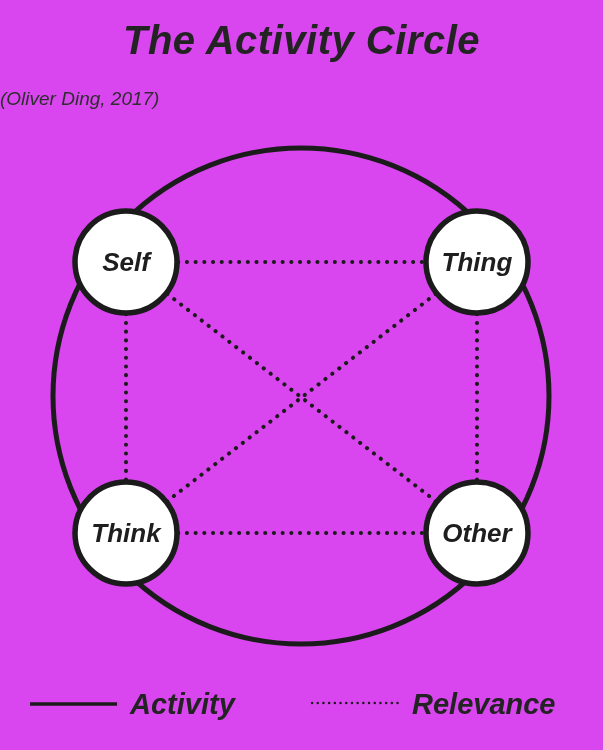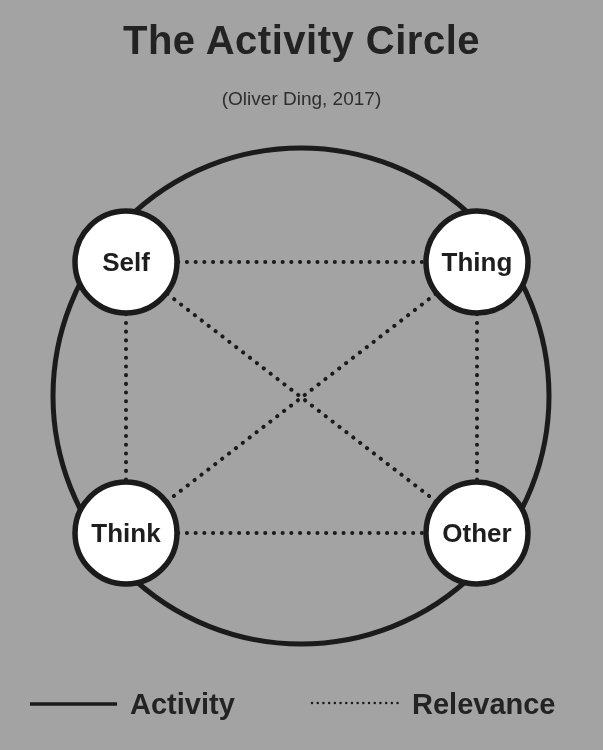--- a/index.html
+++ b/index.html
@@ -4,41 +4,41 @@
 <style>
   html, body {
     margin: 0;
     padding: 0;
     background: #ffffff;
   }
   .page {
     position: relative;
     width: 603px;
     height: 750px;
-    background: #a3a3a3;
+    background: #d946ef;
     font-family: "Liberation Sans", sans-serif;
     overflow: hidden;
+    font-style: italic;
   }
   .title {
     position: absolute;
     top: 18px;
     left: 0;
     width: 603px;
     text-align: center;
     font-size: 40px;
     font-weight: 700;
     color: #232323;
     letter-spacing: 0.5px;
   }
   .subtitle {
     position: absolute;
     top: 88px;
     left: 0;
     width: 603px;
-    text-align: center;
     font-size: 19px;
     font-weight: 400;
     color: #2e2e2e;
   }
   .diagram-svg {
     position: absolute;
     top: 0;
     left: 0;
   }
   .node-label {

